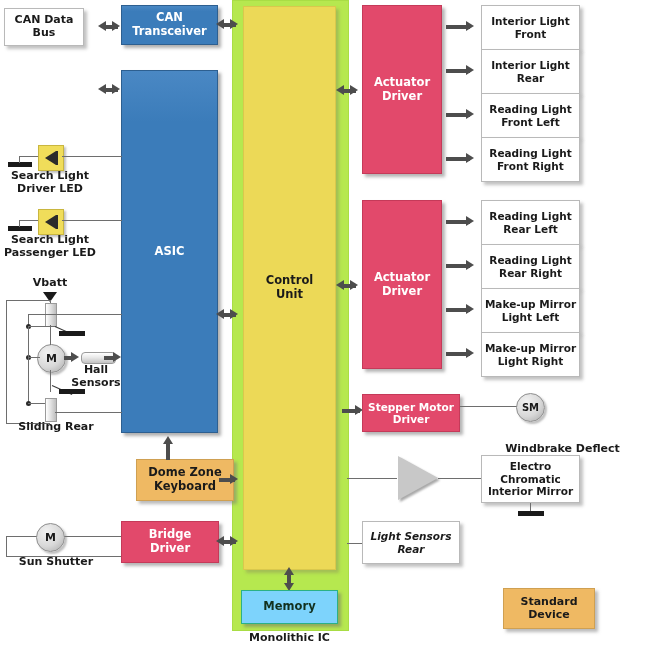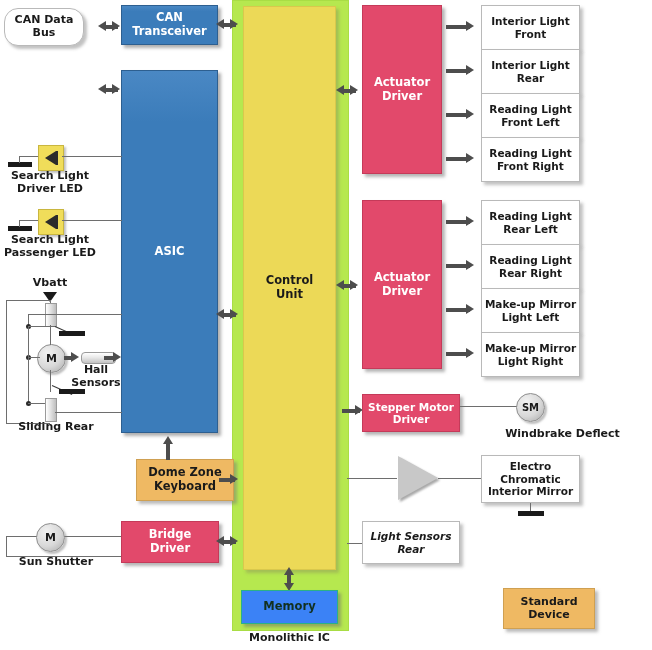--- a/index.html
+++ b/index.html
@@ -72,21 +72,21 @@
     border: 1px solid #d8a css;
     border: 1px solid #d8a busy;
     color: #1a1a1a;
     font-size: 11.5px;
     box-shadow: 3px 3px 3px rgba(120,120,120,0.5);
   }
   .blk-orange { border: 1px solid #cfa052; margin-left: 15px; }
 
   
   .blk-green {
-    background: #3b82f6;
+    background: #7dd3fc;
     border: 1px solid #2bb186;
     color: #12301f;
     font-size: 11.5px;
     box-shadow: 3px 3px 3px rgba(110,110,110,0.5);
   }
 
   
   .ic-container {
     position: absolute;
     background: #b6e84f;
@@ -225,21 +225,21 @@
     border-top: 10px solid #1a1a1a;
   }
 </style>
 </head>
 <body>
 
 <div id="canvas">
 
   <div class="ic-container" style="left:232px; top:0px; width:115px; height:629px;"></div>
 
-  <div class="blk blk-white" style="left:4px; top:8px; width:80px; height:38px;border-radius:14px;">CAN Data Bus</div>
+  <div class="blk blk-white" style="left:4px; top:8px; width:80px; height:38px;">CAN Data Bus</div>
 
 
   <div>
     <div class="shaft-h" style="left:104px; top:25px; width:14px;"></div>
     <div class="arrow arrow-l" style="left:98px; top:21px;"></div>
     <div class="arrow arrow-r" style="left:112px; top:21px;"></div>
   </div>
   <div>
     <div class="shaft-h" style="left:104px; top:88px; width:14px;"></div>
     <div class="arrow arrow-l" style="left:98px; top:84px;"></div>
@@ -434,21 +434,21 @@
   </div>
 
   <div>
     <div class="shaft-h" style="left:342px; top:409px; width:18px;"></div>
     <div class="arrow arrow-r" style="left:355px; top:405px;"></div>
   </div>
   <div class="blk blk-red" style="left:362px; top:394px; width:98px; height:38px; font-size:10.5px;">Stepper Motor
 Driver</div>
   <div class="wire wire-h" style="left:460px; top:406px; width:58px;"></div>
   <div class="motor" style="left:516px; top:393px; width:27px; height:27px; font-size:10px;">SM</div>
-  <div class="lbl" style="left:475px; top:428px; width:175px; font-size:11px;">Windbrake Deflect</div>
+  <div class="lbl" style="left:475px; top:443px; width:175px; font-size:11px;">Windbrake Deflect</div>
 
   <div class="wire wire-h" style="left:347px; top:478px; width:50px;"></div>
   <div class="amp" style="left:398px; top:456px;"></div>
   <div class="wire wire-h" style="left:438px; top:478px; width:43px;"></div>
   <div class="blk blk-white" style="left:481px; top:455px; width:99px; height:48px; font-size:10.5px;">Electro
 Chromatic
 Interior Mirror</div>
   <div class="gnd-stem" style="left:530px; top:503px; height:9px;"></div>
   <div class="gnd" style="left:518px; top:511px; width:26px; height:5px;"></div>
 

